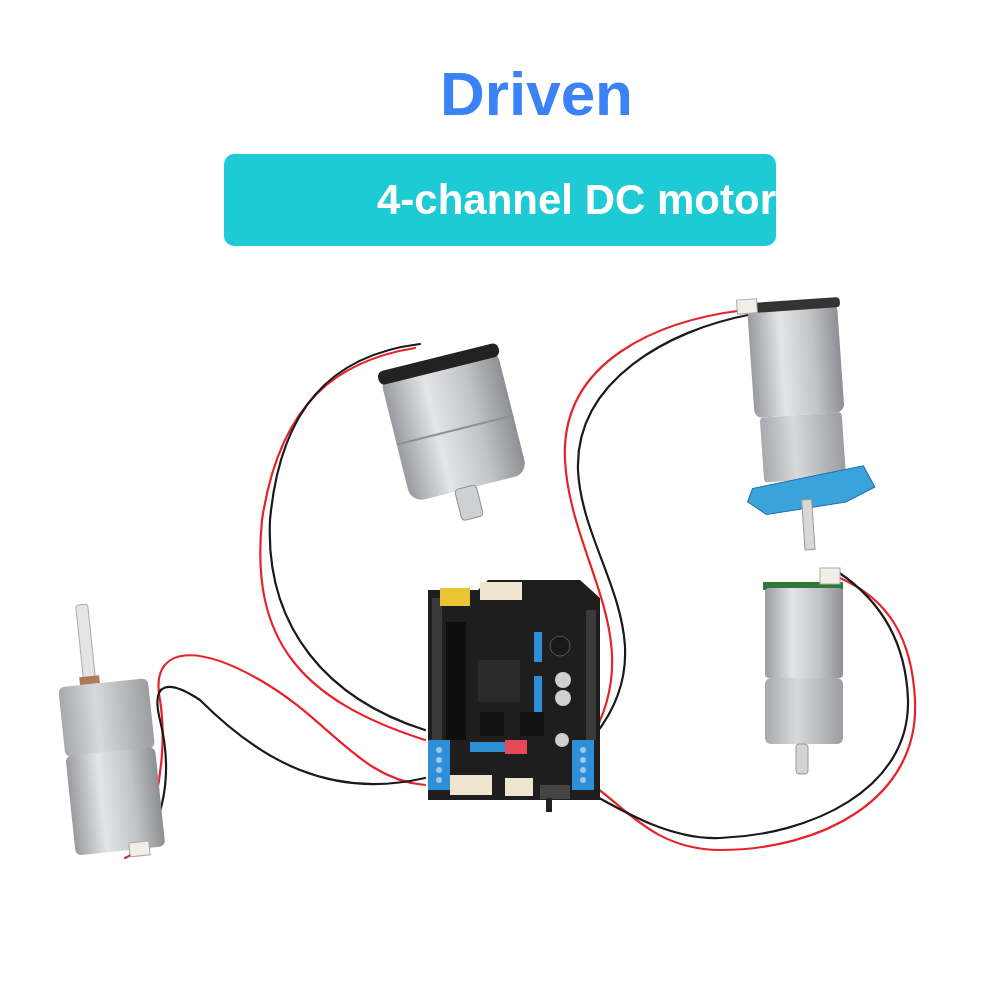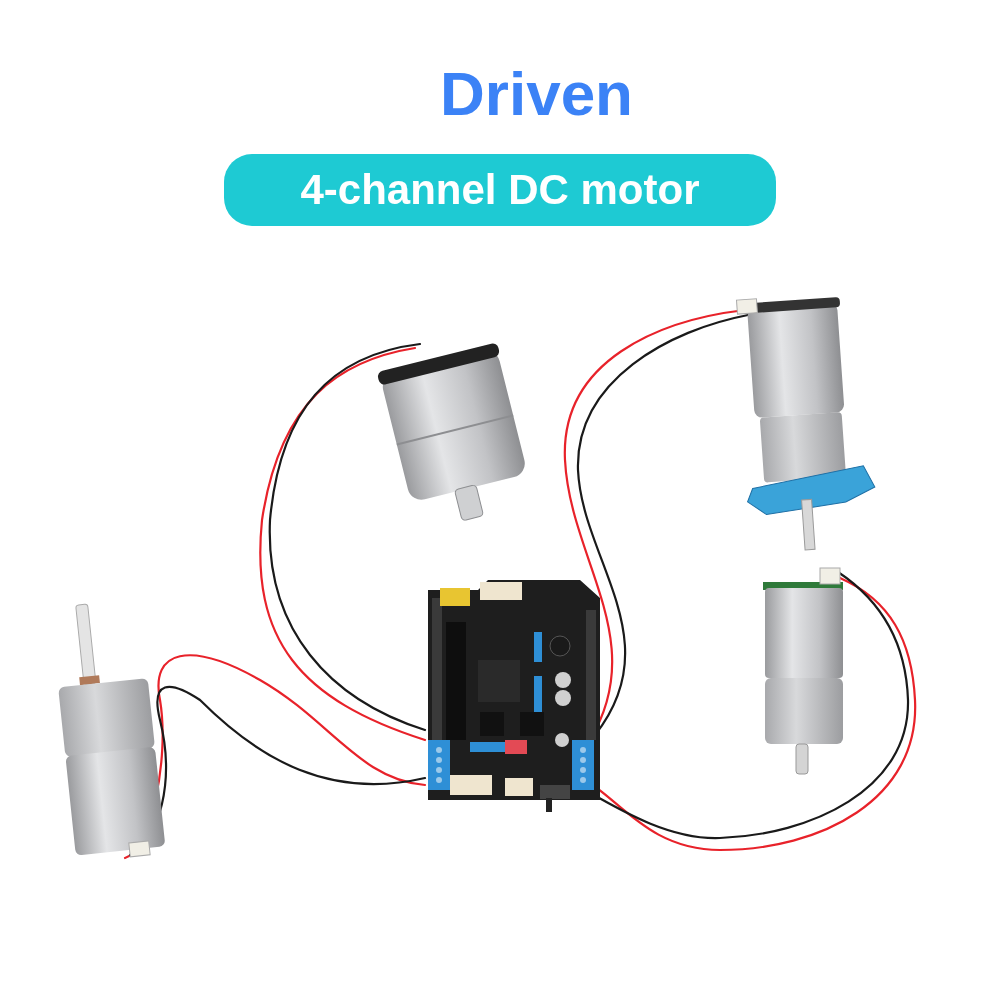--- a/index.html
+++ b/index.html
@@ -1,21 +1,21 @@
 <!DOCTYPE html>
 <html><head>
 <meta charset="utf-8">
 <style>
   html, body { margin: 0; padding: 0; background: #ffffff; }
   body { width: 1001px; height: 1001px; position: relative; overflow: hidden;
          font-family: "Liberation Sans", sans-serif; }
   .title { position: absolute; left: 0; top: 58px; width: 1001px; text-align: center;
            font-size: 62px; font-weight: bold; color: #3b82f6; letter-spacing: 0px; line-height: 72px; padding-left: 36px; }
-  .pill { position: absolute; left: 224px; top: 154px; width: 552px; height: 72px;
-          border-radius: 28px; display: flex; align-items: center; justify-content: center; }
+  .pill { position: absolute; left: 224px; top: 154px; width: 552px; height: 92px;
+          border-radius: 10px; display: flex; align-items: center; justify-content: flex-end; }
   .pill-text { color: #ffffff; font-size: 42px; font-weight: bold; line-height: 1; }
   .photo { position: absolute; left: 0; top: 260px; width: 1001px; height: 741px; }
 </style>
 </head>
 <body>
 
 <div class="title">Driven</div>
 
 <div class="pill" style="background:#1ECAD3;">
   <span class="pill-text">4-channel DC motor</span>

